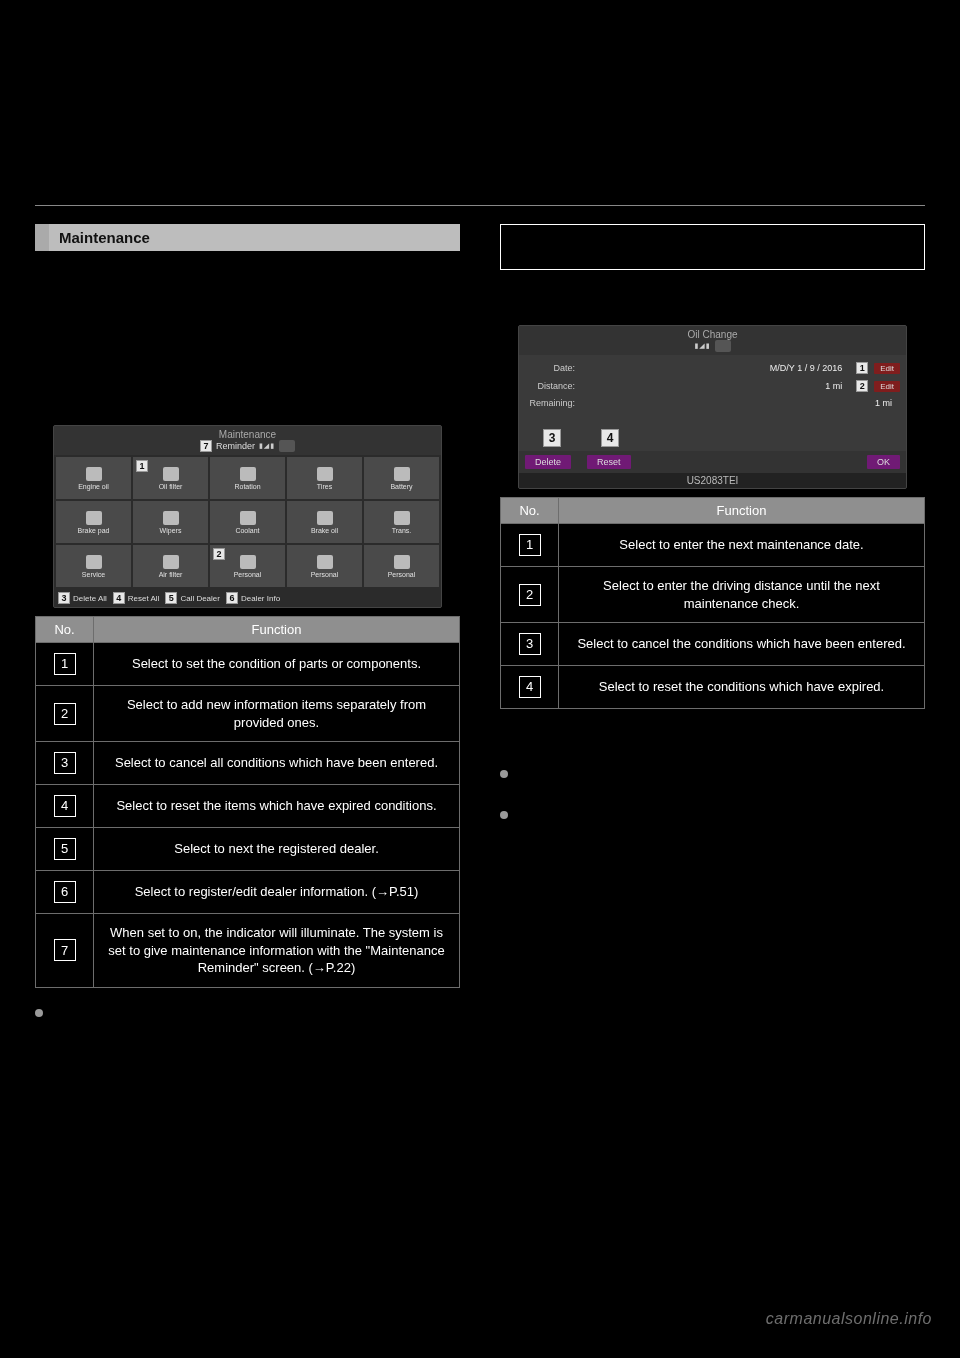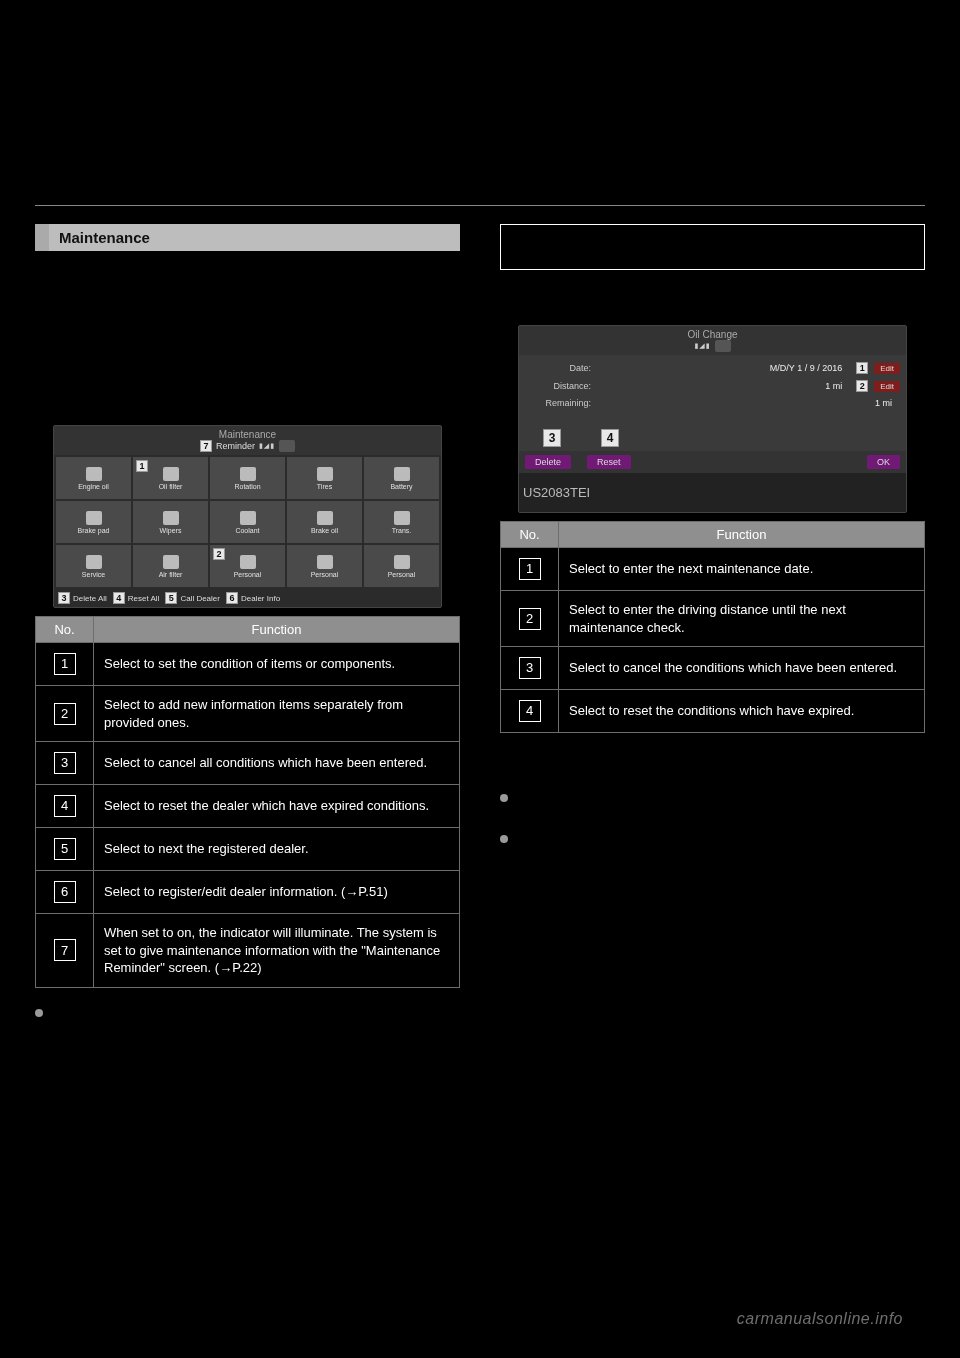--- a/index.html
+++ b/index.html
@@ -123,26 +123,26 @@
     display: flex;
     background: #2b2b2b;
     padding: 3px 4px;
     gap: 6px;
     align-items: center;
     font-size: 8px;
     color: #ddd;
   }
   .maint-footer .seg { display:flex; align-items:center; gap:3px; }
 
-  .us-code { text-align: left; font-size: 13px; color: #bbb; padding: 12px 4px; background:#222; }
+  .us-code { text-align: center; font-size: 10px; color: #bbb; padding: 2px 4px; background:#222; }
 
   
   .oc-body { padding: 4px 6px; font-size: 9px; color: #ddd; }
   .oc-row { display:flex; align-items:center; gap:6px; padding: 3px 0; }
-  .oc-row .lbl { width: 50px; text-align:right; color:#ccc;margin-left:16px; }
+  .oc-row .lbl { width: 50px; text-align:right; color:#ccc; }
   .oc-row .val { flex:1; text-align:right; padding-right:8px; color:#eee; }
   .oc-row .edit-btn { background:#7f1d1d; padding:1px 6px; border-radius:1px; font-size:8px; }
   .oc-footer { display:flex; align-items:center; padding:4px 6px; gap:16px; background:#333; }
   .oc-footer .fbtn { background:#701a75; padding:2px 10px; font-size:9px; border-radius:1px; }
   .oc-footer .spacer { flex:1; }
 
   
   table.ftable {
     width: 100%;
     border-collapse: collapse;
@@ -157,20 +157,21 @@
     border: 1px solid #6d6d6d;
     font-size: 13px;
   }
   table.ftable th.no-col { width: 58px; }
   table.ftable td {
     border: 1px solid #6d6d6d;
     padding: 10px 10px;
     vertical-align: middle;
     color: #fff;
     line-height: 1.35;
+    text-align: center;
   }
   table.ftable td.num {
     text-align: center;
     width: 58px;
   }
   .boxed {
     display: inline-flex;
     width: 22px; height: 22px;
     border: 1.5px solid #fff;
     align-items: center;
@@ -187,21 +188,21 @@
   }
   .bullet-line .dot {
     width: 8px; height: 8px; border-radius: 50%;
     background: #9a9a9a; margin-top: 3px; flex-shrink: 0;
   } 
 
   .spacer-v { height: 40px; }
 
   .footer-brand {
     position: absolute;
-    right: 57px;
+    right: 28px;
     bottom: 30px;
     font-size: 16px;
     color: #6e6e6e;
     font-style: italic;
     letter-spacing: 0.5px;
   }
 </style>
 </head>
 <body>
 
@@ -317,33 +318,33 @@
       <table class="ftable">
         <thead>
           <tr>
             <th class="no-col">No.</th>
             <th>Function</th>
           </tr>
         </thead>
         <tbody>
           <tr>
               <td class="num"><span class="boxed">1</span></td>
-              <td>Select to set the condition of items or components.</td>
+              <td>Select to set the condition of parts or components.</td>
             </tr>
           <tr>
               <td class="num"><span class="boxed">2</span></td>
               <td>Select to add new information items separately from provided ones.</td>
             </tr>
           <tr>
               <td class="num"><span class="boxed">3</span></td>
               <td>Select to cancel all conditions which have been entered.</td>
             </tr>
           <tr>
               <td class="num"><span class="boxed">4</span></td>
-              <td>Select to reset the dealer which have expired conditions.</td>
+              <td>Select to reset the items which have expired conditions.</td>
             </tr>
           <tr>
               <td class="num"><span class="boxed">5</span></td>
               <td>Select to next the registered dealer.</td>
             </tr>
           <tr>
               <td class="num"><span class="boxed">6</span></td>
               <td>Select to register/edit dealer information. (→P.51)</td>
             </tr>
           <tr>

